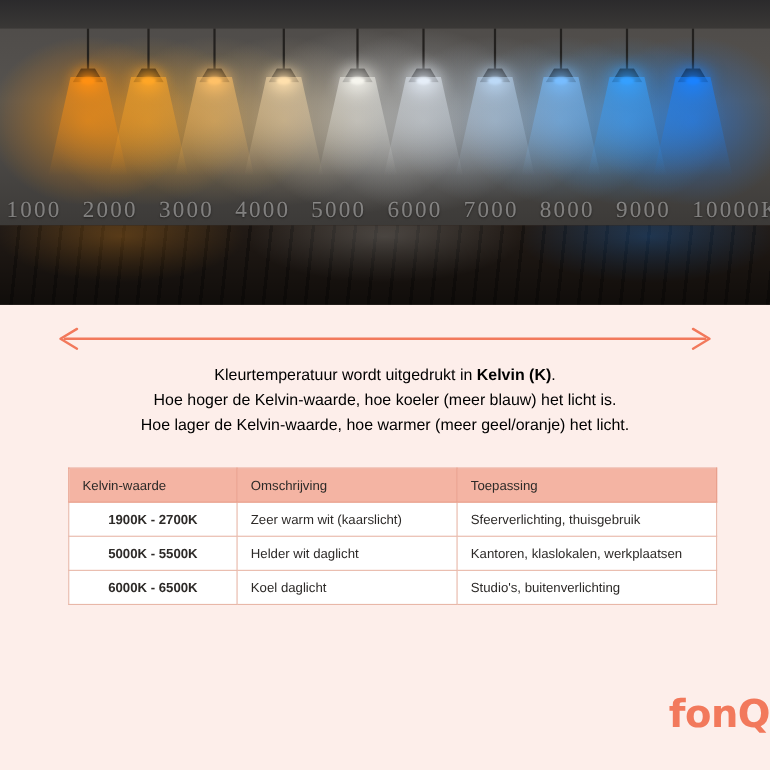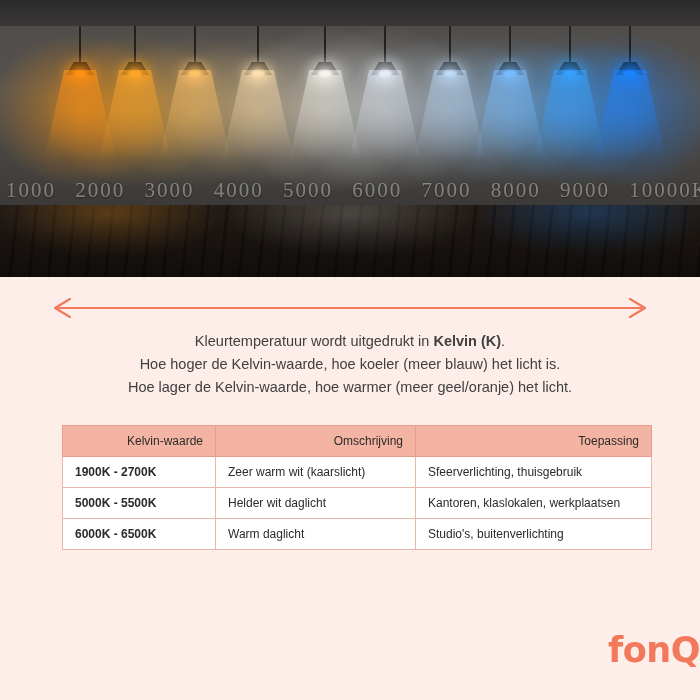--- a/index.html
+++ b/index.html
@@ -128,21 +128,21 @@
   }
   .arrow-wrap svg { display: block; }
 
   
   .intro {
     position: absolute;
     left: 0;
     top: 330px;
     width: 700px;
     text-align: center;
-    color: #404040;
+    color: #000000;
     font-size: 14.5px;
     line-height: 23px;
   }
   .intro b { font-weight: bold; }
 
   
   .table-wrap {
     position: absolute;
     left: 62px;
     top: 425px;
@@ -150,36 +150,37 @@
   }
   table {
     border-collapse: collapse;
     width: 590px;
     font-size: 12px;
     color: #2d2a28;
     background: #ffffff;
   }
   thead th {
     background: #f4b4a3;
-    text-align: right;
+    text-align: left;
     font-weight: normal;
     padding: 8px 12px;
     border: 1px solid #e89e8b;
     font-size: 12px;
     color: #2d2a28;
   }
   tbody td {
     padding: 8px 12px;
     border: 1px solid #e8b7a8;
     background: #ffffff;
     vertical-align: middle;
   }
   tbody td.kelvin {
     font-weight: bold;
     width: 128px;
+    text-align: center;
   }
   tbody td.desc { width: 175px; }
 
   
   .logo {
     position: absolute;
     left: 0;
     top: 630px;
     width: 700px;
     text-align: right;
@@ -309,21 +310,21 @@
           <td class="desc">Zeer warm wit (kaarslicht)</td>
           <td>Sfeerverlichting, thuisgebruik</td>
         </tr>
         <tr>
           <td class="kelvin">5000K - 5500K</td>
           <td class="desc">Helder wit daglicht</td>
           <td>Kantoren, klaslokalen, werkplaatsen</td>
         </tr>
         <tr>
           <td class="kelvin">6000K - 6500K</td>
-          <td class="desc">Warm daglicht</td>
+          <td class="desc">Koel daglicht</td>
           <td>Studio's, buitenverlichting</td>
         </tr>
       </tbody>
     </table>
   </div>
 
   <div class="logo">fonQ</div>
 
 </div>
 

